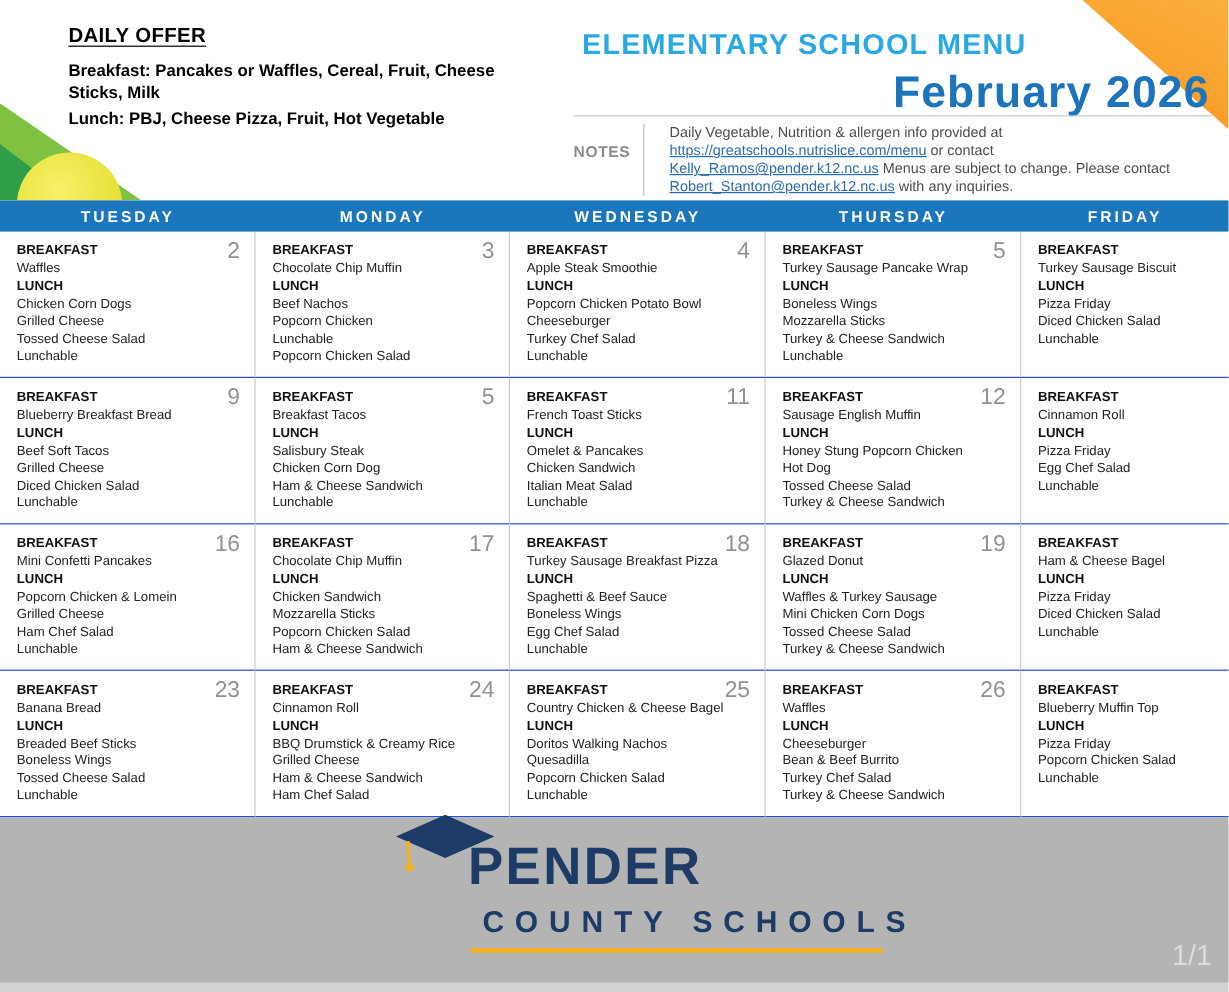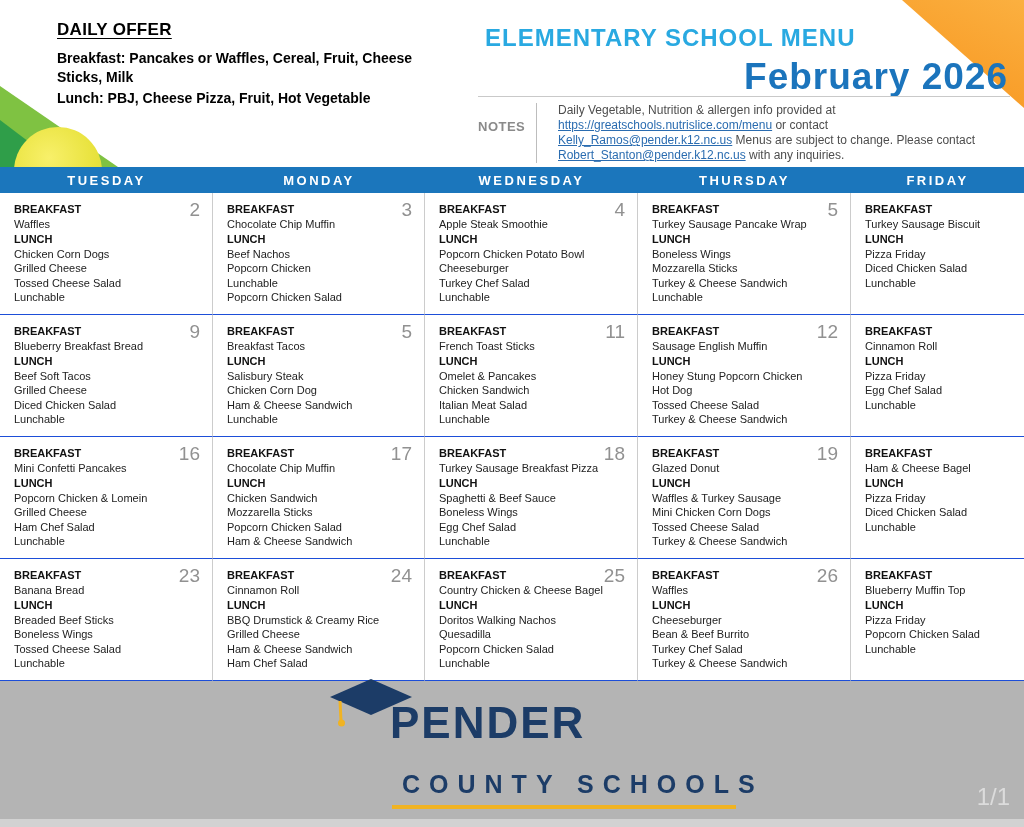--- a/index.html
+++ b/index.html
@@ -52,21 +52,21 @@
   .cell .date { position:absolute; top:6px; right:12px; font-size:19px; color:#919191; }
 
   
   .footer { position:relative; height:138px; background:#b4b4b4; }
   .bottom-strip { height:8px; background:#d2d2d2; }
 
   .logo { position:absolute; left:340px; top:12px; width:400px; }
   .logo-top { position:relative; display:inline-block; padding-left:50px; }
   .cap { position:absolute; left:-12px; top:-16px; width:86px; height:52px; }
   .logo-pender { font-size:44px; font-weight:800; color:#1c3c67; letter-spacing:2px; line-height:60px; }
-  .logo-row2 { display:flex; align-items:center; gap:10px; margin-top:17px; margin-left:52px; }
+  .logo-row2 { display:flex; align-items:center; gap:10px; margin-top:2px; margin-left:52px; }
   .vbar { width:3px; height:25px; background:#1c3c67; }
   .logo-bottom { font-size:25px; font-weight:700; color:#1c3c67; letter-spacing:9px; white-space:nowrap; }
   .gold-rule { height:4px; background:#f0b323; margin-top:6px; margin-left:52px; width:344px; }
 
   .page-num { position:absolute; right:14px; bottom:8px; font-size:24px; color:#dcdcdc; }
 </style>
 </head>
 <body>
 
 <div class="page">

